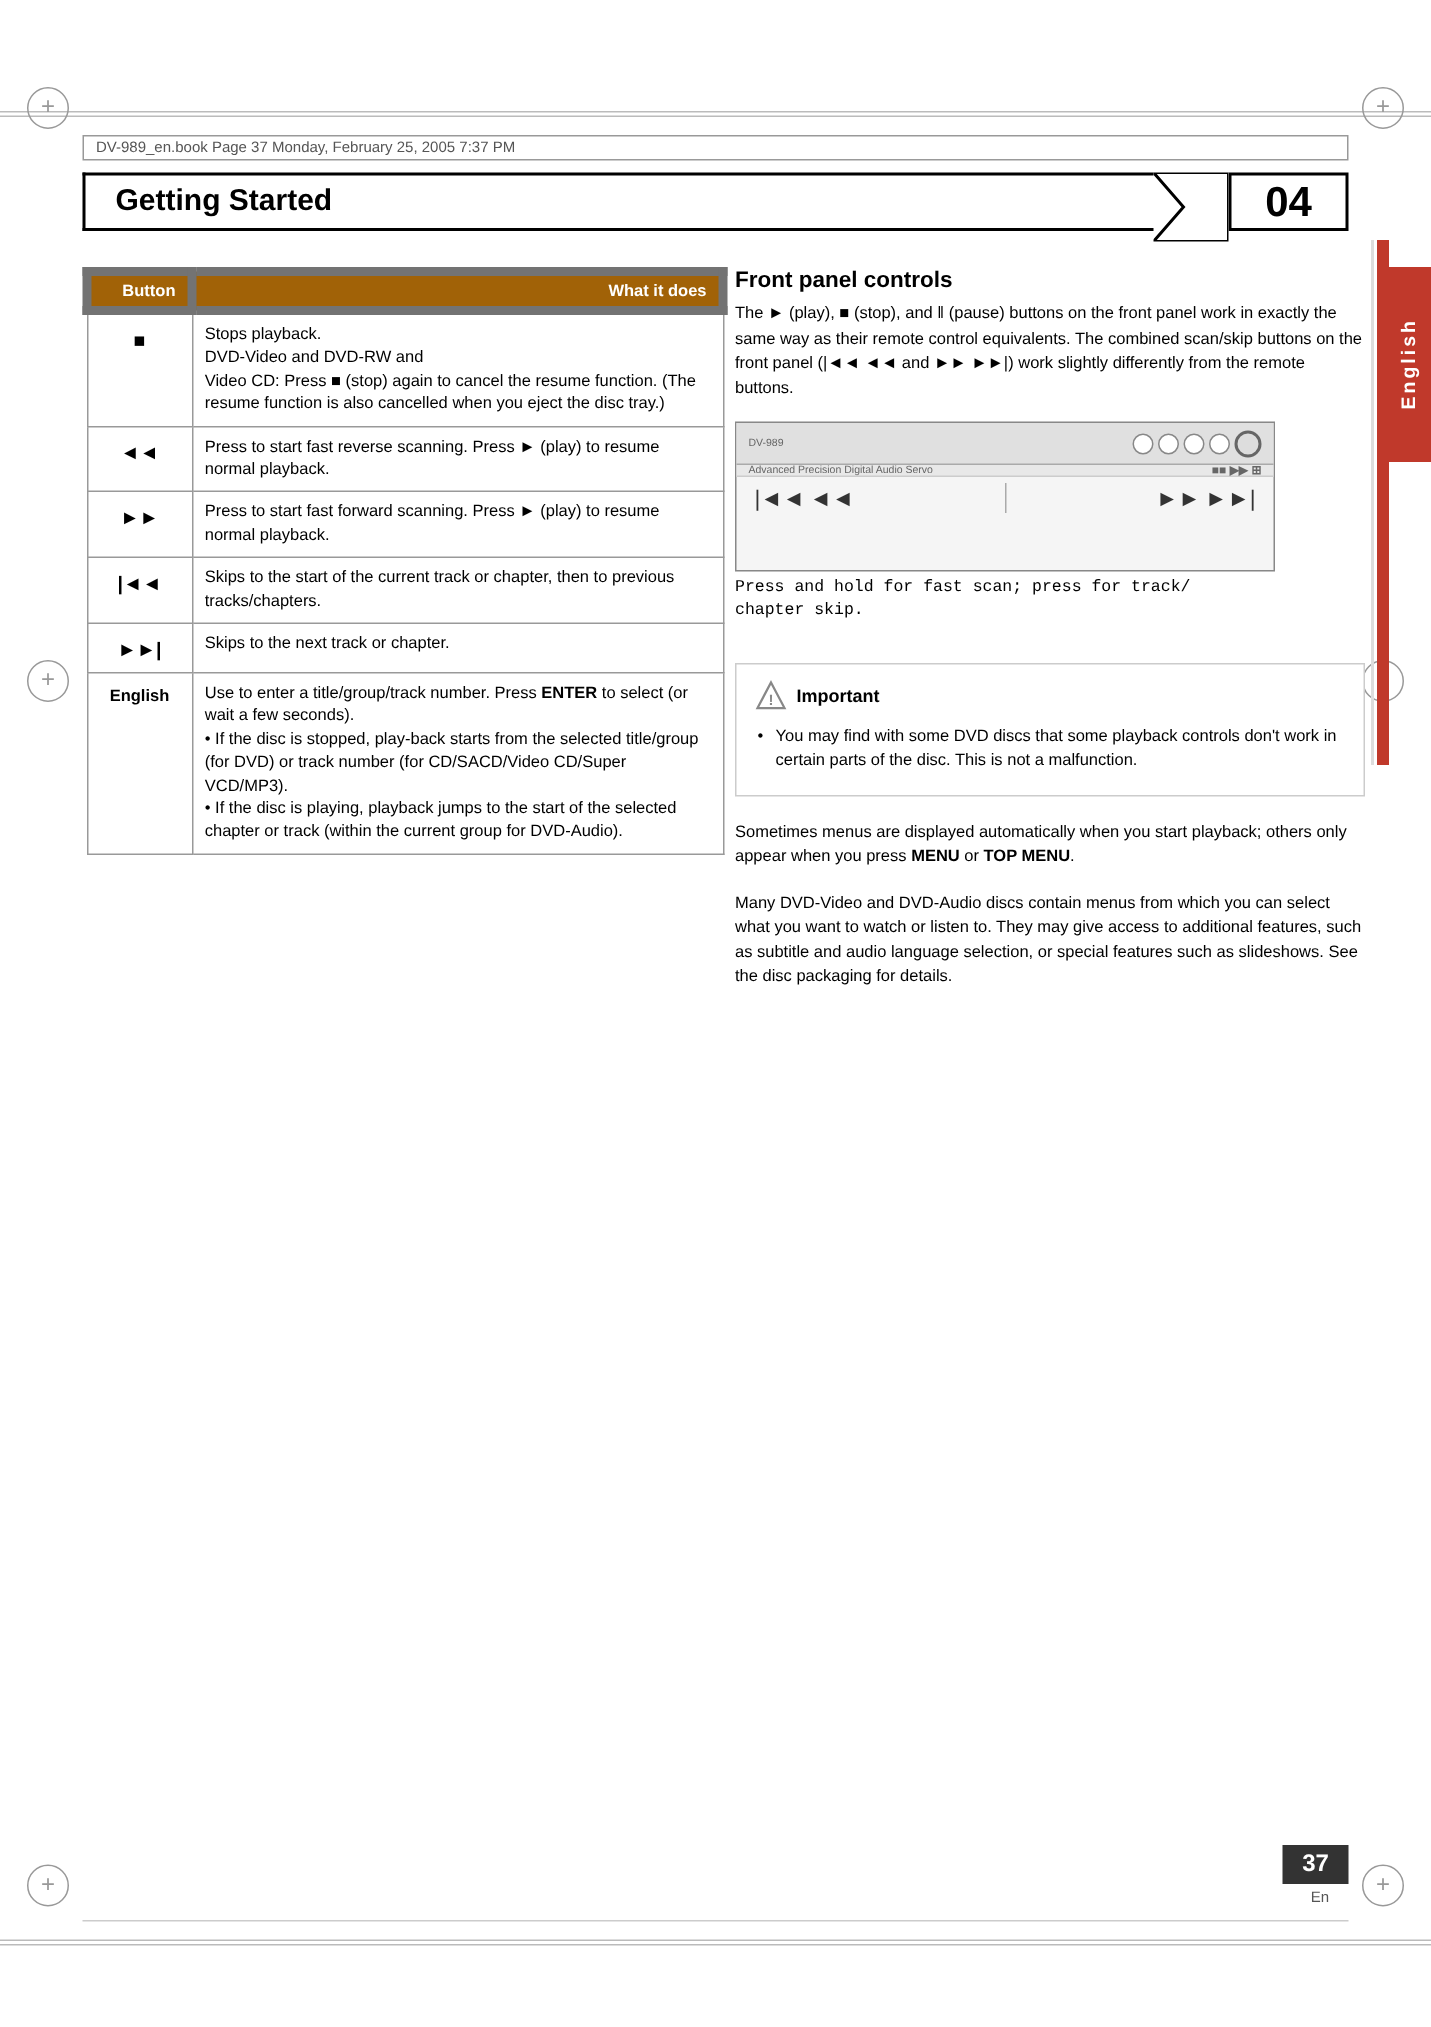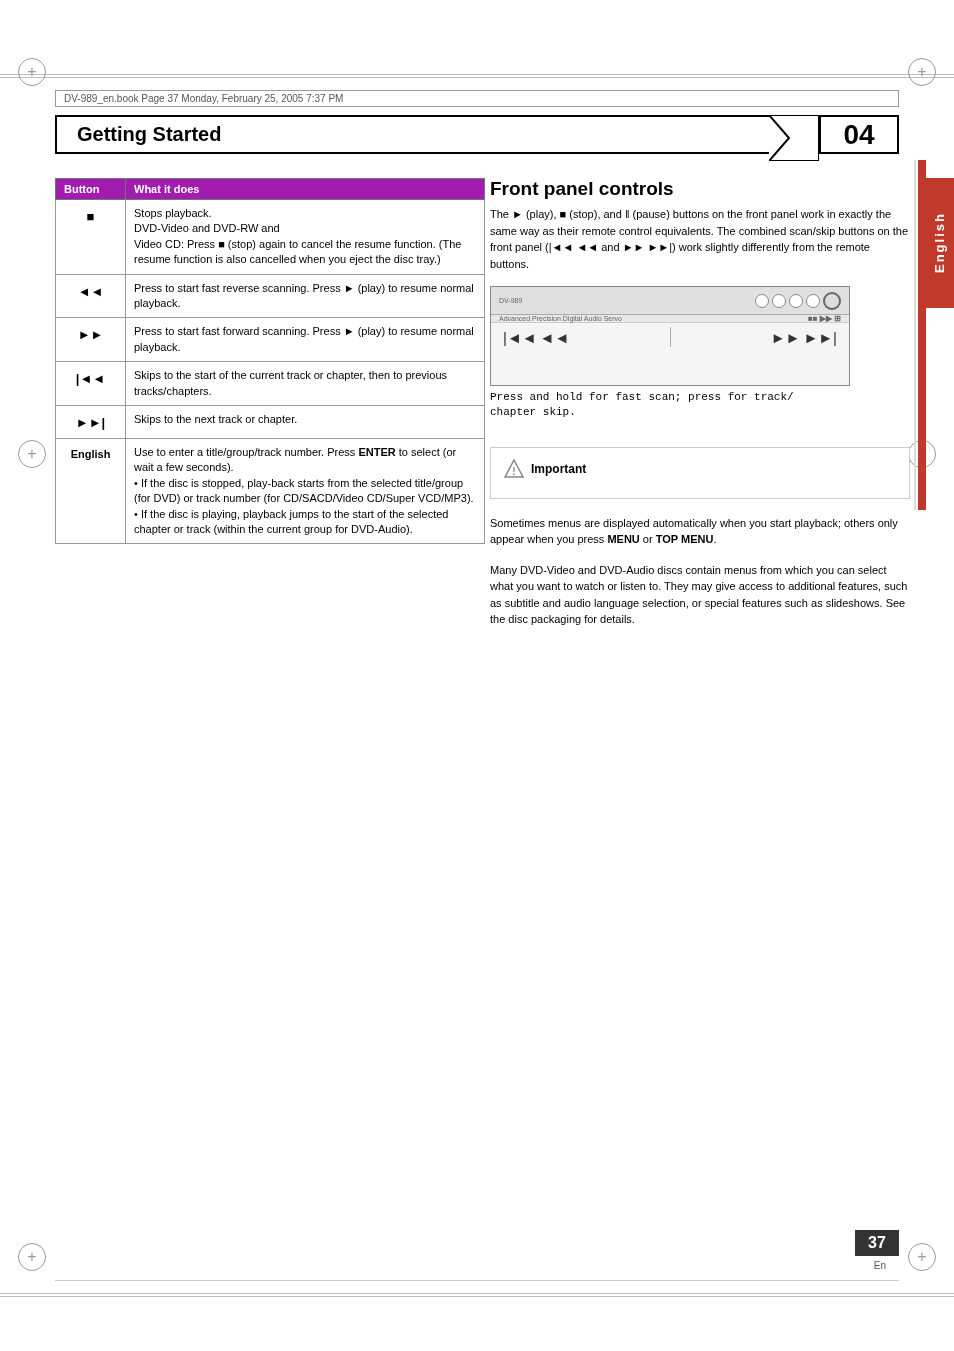--- a/index.html
+++ b/index.html
@@ -105,27 +105,27 @@
     }
 
     
     .button-table {
       width: 430px;
       border-collapse: collapse;
       margin-bottom: 12px;
     }
 
     .button-table th {
-      background: #a21caf;
+      background: #a16207;
       color: #fff;
       font-size: 11px;
       font-weight: bold;
       padding: 4px 8px;
-      text-align: left;
-      border: 1px solid #737373;
+      text-align: right;
+      border: 6px solid #737373;
     }
 
     .button-table td {
       border: 1px solid #999;
       padding: 6px 8px;
       vertical-align: top;
       font-size: 11px;
       line-height: 1.4;
     }
 
@@ -141,21 +141,21 @@
     
     .right-column {
       position: absolute;
       top: 178px;
       left: 490px;
       right: 0;
       width: 420px;
     }
 
     .section-title {
-      font-size: 19px;
+      font-size: 15px;
       font-weight: bold;
       color: #000;
       margin-bottom: 6px;
     }
 
     .section-body {
       font-size: 11px;
       line-height: 1.5;
       color: #000;
       margin-bottom: 14px;
@@ -510,20 +510,25 @@
   <div class="important-box">
     <div class="important-header">
       <div class="important-icon">
         <svg width="22" height="22" viewBox="0 0 22 22">
           <polygon points="11,2 20,19 2,19" fill="none" stroke="#888" stroke-width="1.5"></polygon>
           <text x="11" y="17" text-anchor="middle" font-size="10" fill="#888">!</text>
         </svg>
       </div>
       <span>Important</span>
     </div>
+    <div class="important-body">
+      <div class="bullet-item">
+        You may find with some DVD discs that some playback controls don't work in certain parts of the disc. This is not a malfunction.
+      </div>
+    </div>
   </div>
 
   <div>
     <div class="section-body">
       Sometimes menus are displayed automatically when you start playback; others only appear when you press <strong>MENU</strong> or <strong>TOP MENU</strong>.
     </div>
     <div class="section-body">
       Many DVD-Video and DVD-Audio discs contain menus from which you can select what you want to watch or listen to. They may give access to additional features, such as subtitle and audio language selection, or special features such as slideshows. See the disc packaging for details.
     </div>
   </div>

